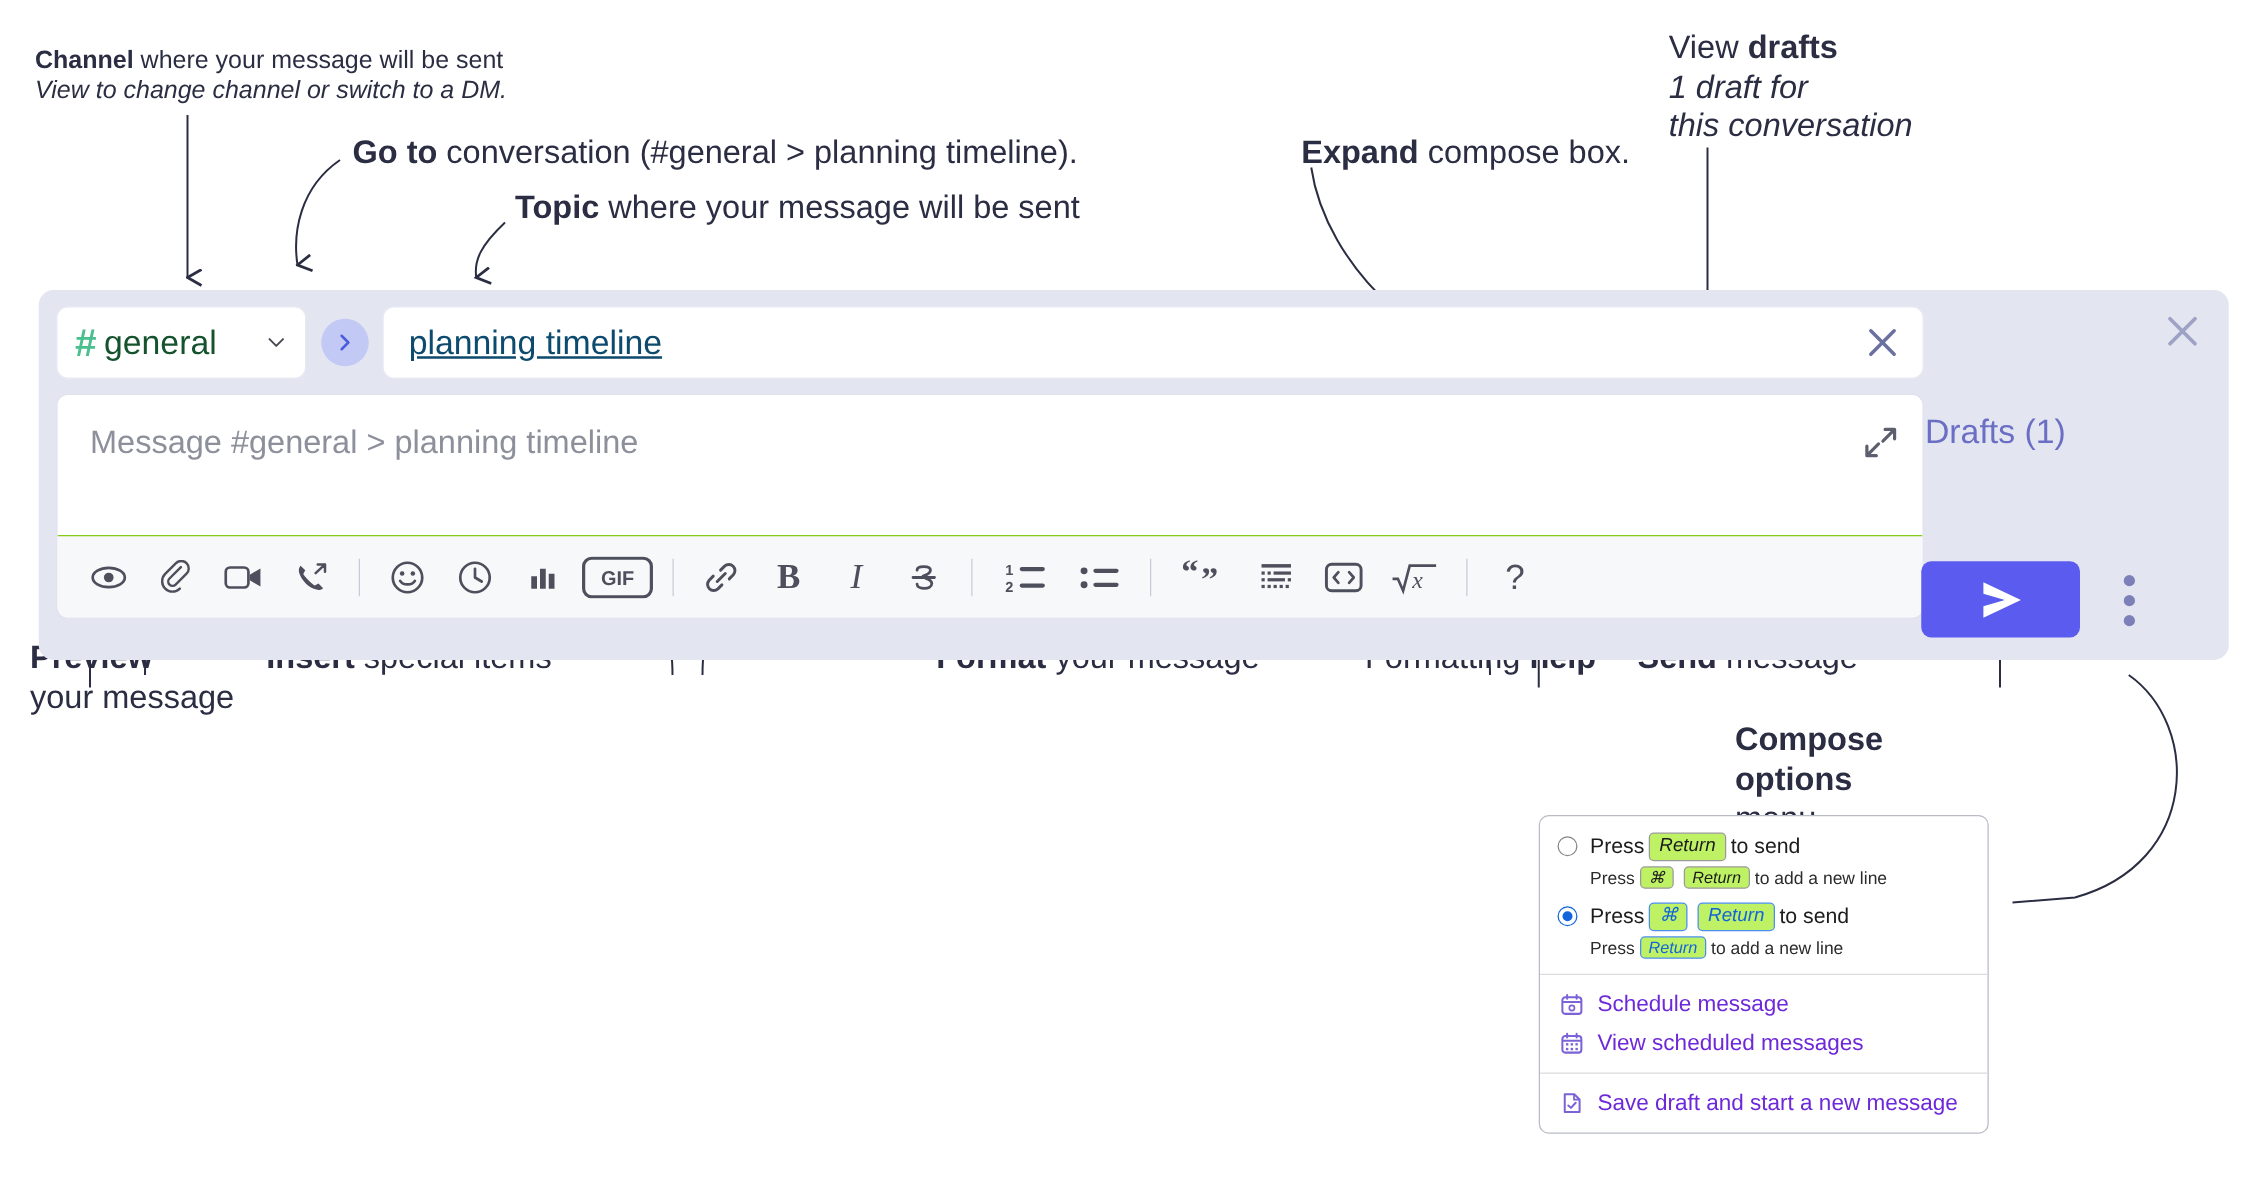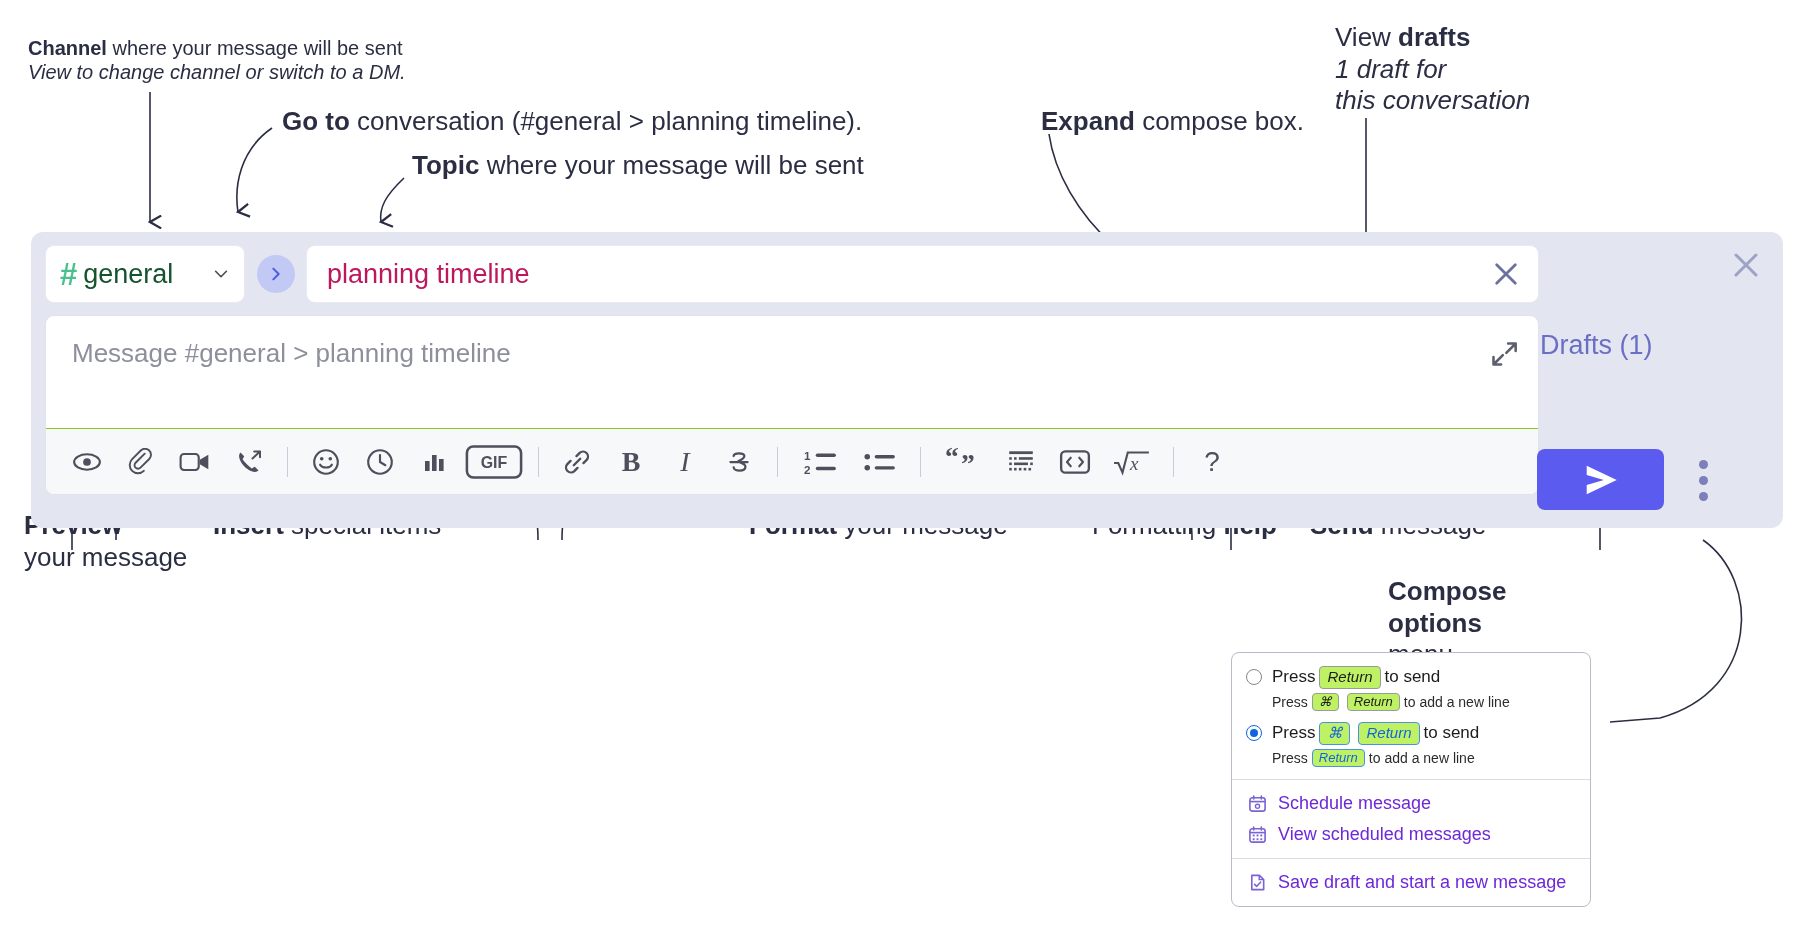--- a/index.html
+++ b/index.html
@@ -29,21 +29,21 @@
   .chan-name{font-size:27px;color:#14532d;flex:1;}
   .chev{width:18px;height:18px;}
   .gobtn{
     width:38px;height:38px;border-radius:50%;background:#c3c9f5;
     margin:0 11px 0 12px;display:flex;align-items:center;justify-content:center;flex:none;
   }
   .topic-field{
     flex:1;height:58px;background:#ffffff;border-radius:9px;border:1px solid #e8eaf3;
     display:flex;align-items:center;box-sizing:border-box;padding:0 16px 0 20px;
   }
-  .topic-val{flex:1;font-size:27px;color:#be185d;}
+  .topic-val{flex:1;font-size:27px;color:#0c4a6e;text-decoration:underline;}
   .topic-x{width:32px;height:32px;flex:none;cursor:pointer;}
 
   .msgbox{
     margin-top:11px;background:#ffffff;border-radius:9px;border:1px solid #e0e2ee;
     height:180px;position:relative;box-sizing:border-box;overflow:hidden;
   }
   .placeholder{position:absolute;left:26px;top:22px;font-size:26px;color:#8d8f9b;}
   .expand{position:absolute;right:20px;top:24px;width:28px;height:28px;cursor:pointer;}
 
   .toolbar{

